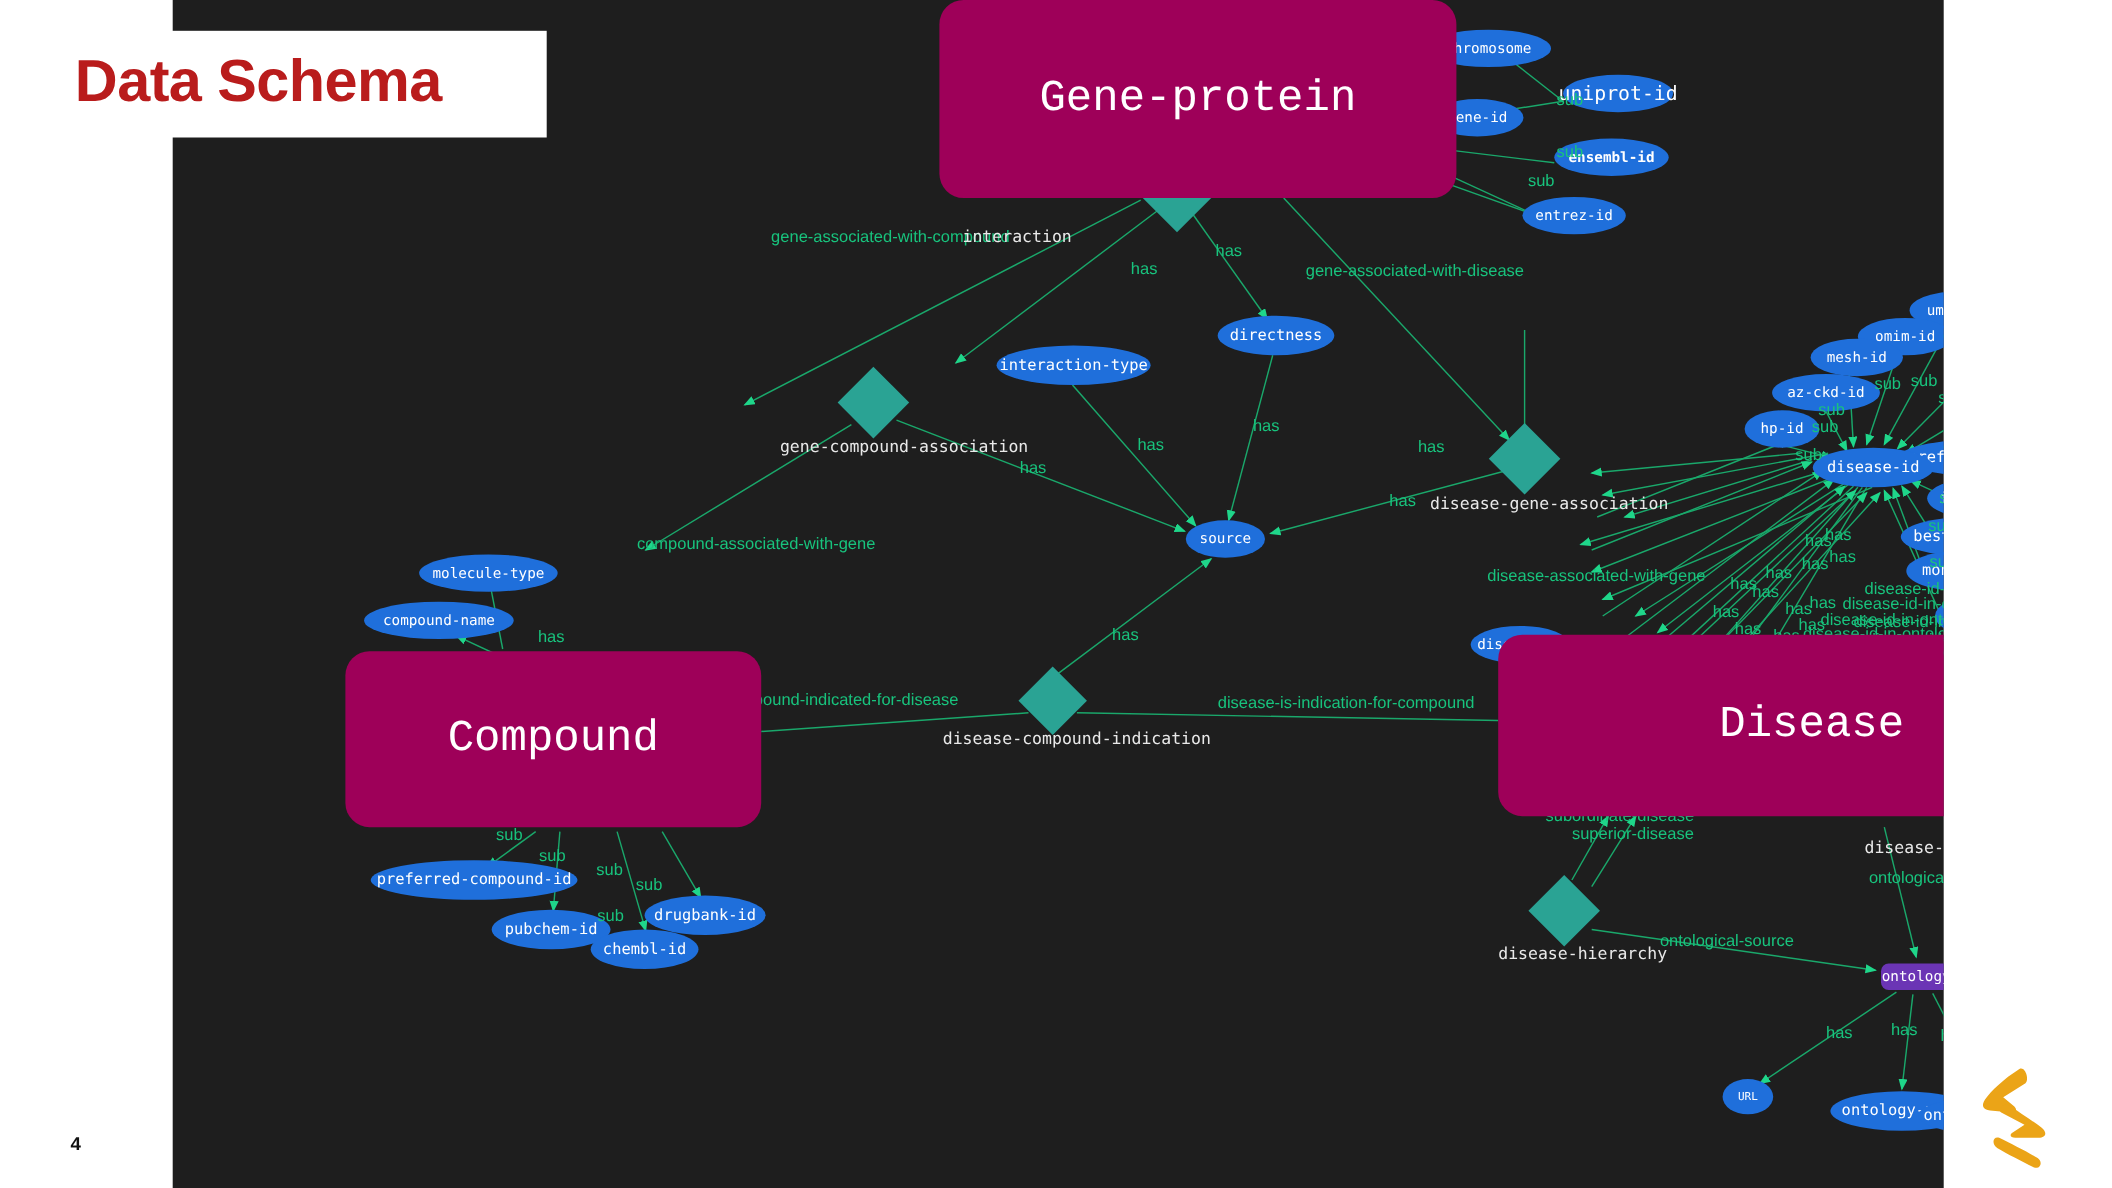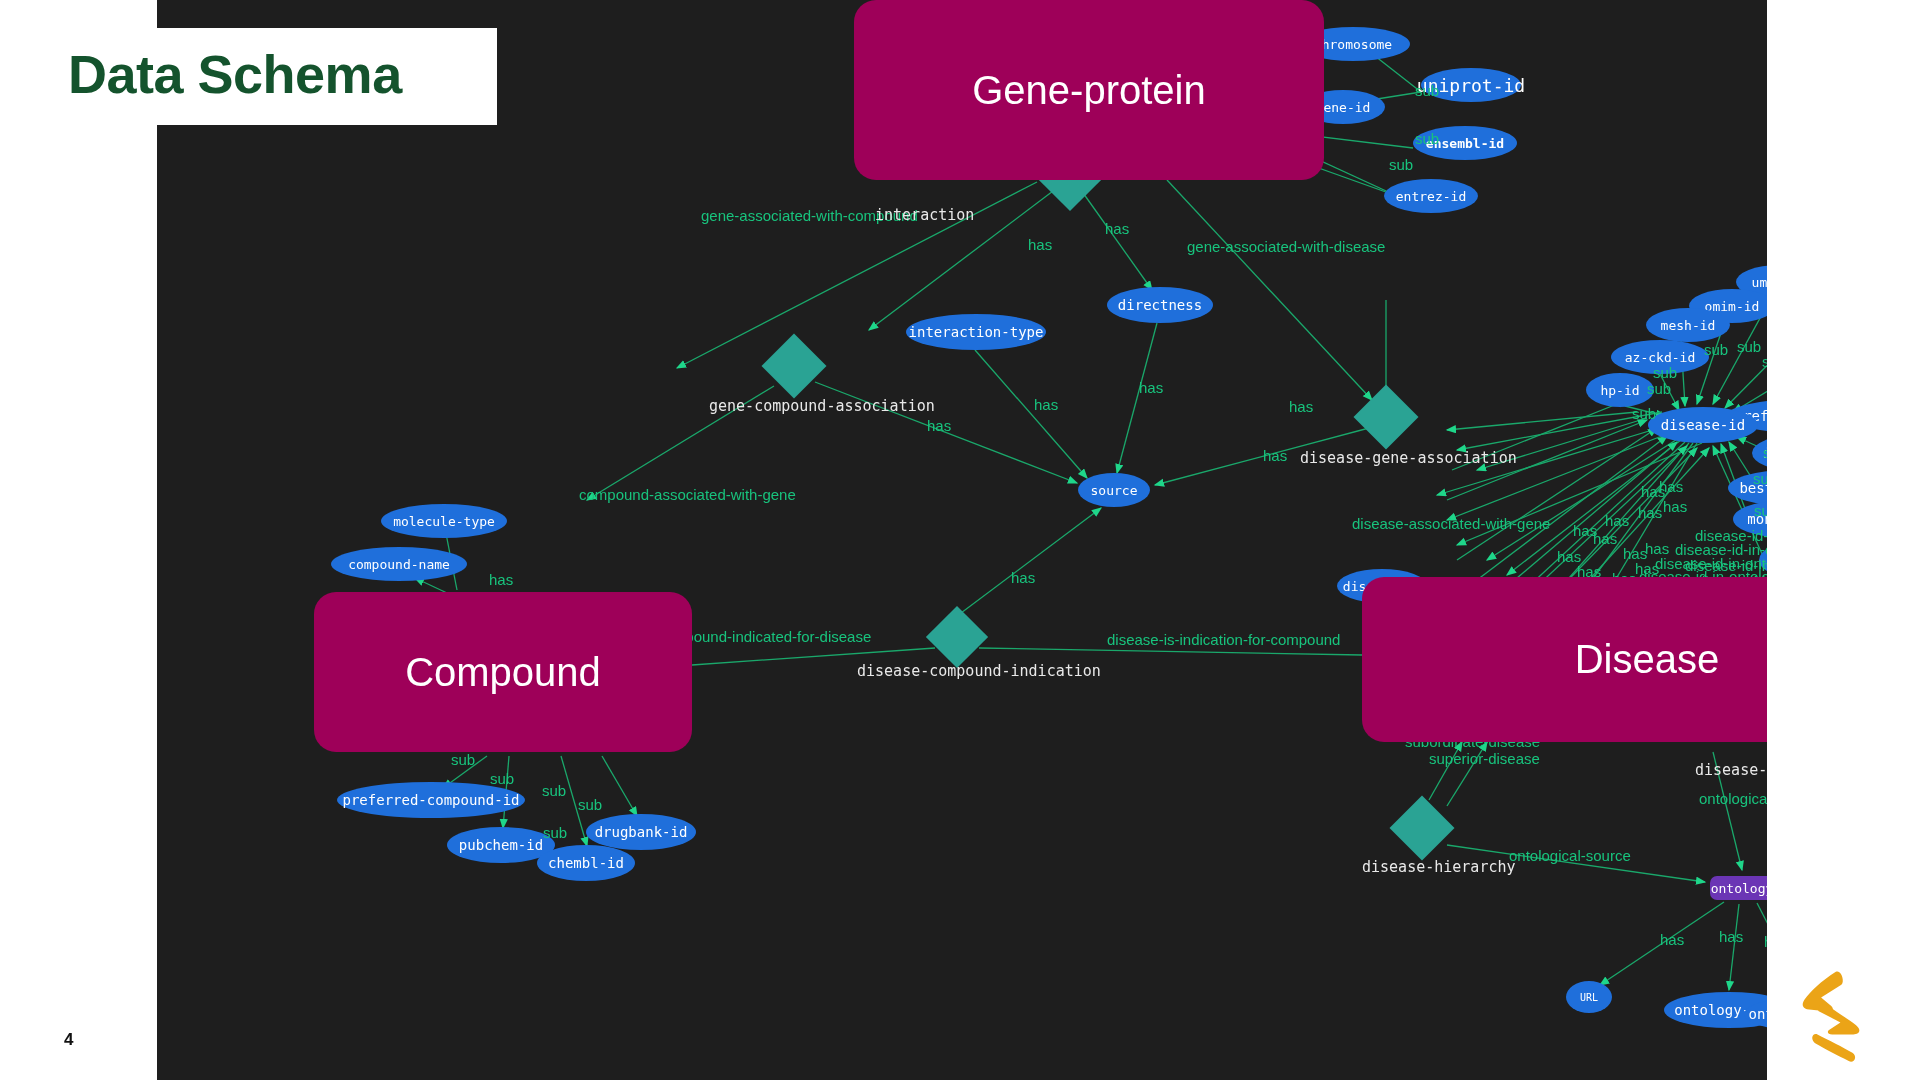--- a/index.html
+++ b/index.html
@@ -4,31 +4,31 @@
 <title>Data Schema</title>
 <style>
   html,body{margin:0;padding:0;background:#ffffff;}
   body{width:1920px;height:1080px;overflow:hidden;font-family:"Liberation Sans",sans-serif;}
   #slide{position:relative;width:1920px;height:1080px;background:#ffffff;}
   #canvas{position:absolute;left:157px;top:0px;width:1610px;height:1080px;background:#1e1e1e;overflow:hidden;}
   svg.edges{position:absolute;left:0;top:0;width:1610px;height:1080px;overflow:visible;}
 
   
   #title-box{position:absolute;left:0px;top:28px;width:497px;height:97px;background:#ffffff;z-index:40;}
-  #title-text{position:absolute;left:68px;top:43px;font-size:54px;font-weight:bold;color:#14532d;letter-spacing:-0.5px;font-family:"Liberation Sans",sans-serif;white-space:nowrap;z-index:41;}
+  #title-text{position:absolute;left:68px;top:43px;font-size:54px;font-weight:bold;color:#b91c1c;letter-spacing:-0.5px;font-family:"Liberation Sans",sans-serif;white-space:nowrap;z-index:41;}
 
   
   #page-num{position:absolute;left:64px;top:1030px;font-size:17px;font-weight:bold;color:#111111;z-index:41;}
 
   
   #logo{position:absolute;left:1788px;top:968px;width:92px;height:96px;z-index:41;}
 
   
   .entity{position:absolute;background:#9e0059;border-radius:22px;display:flex;align-items:center;justify-content:center;color:#ffffff;z-index:25;}
-  .entity span{font-family:Liberation Sans, sans-serif;font-weight:400;}
+  .entity span{font-family:Liberation Mono, monospace;font-weight:400;}
 
   
   .attr{position:absolute;background:#1f6fdb;border-radius:50%;display:flex;align-items:center;justify-content:center;
         color:#ffffff;font-family:"DejaVu Sans Mono",monospace;white-space:nowrap;z-index:14;}
   .attr.dim{z-index:12;}
 
   
   .pnode{position:absolute;background:#6b35b5;border-radius:7px;display:flex;align-items:center;justify-content:center;
          color:#ffffff;font-family:"DejaVu Sans Mono",monospace;white-space:nowrap;z-index:16;}
 

